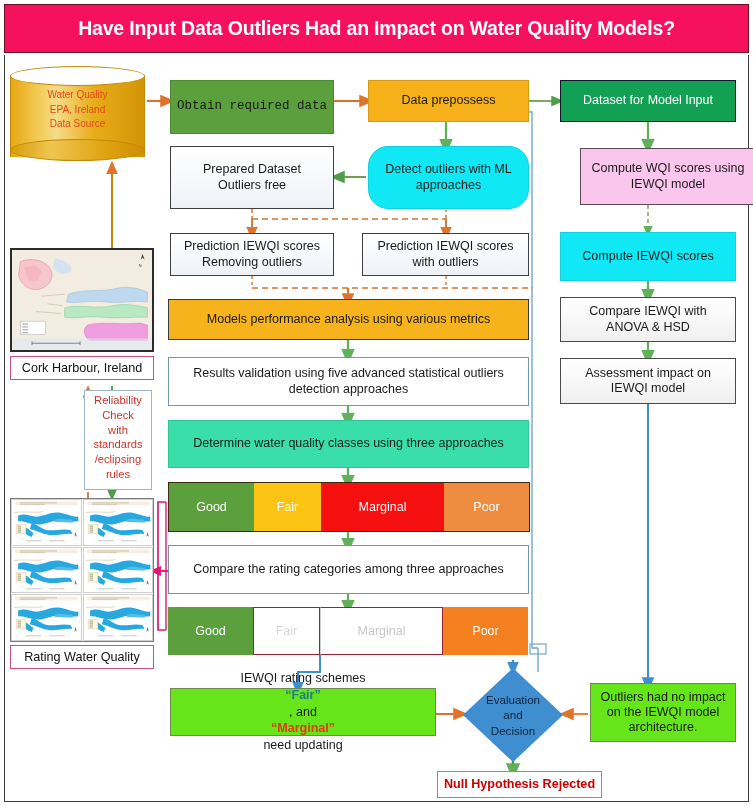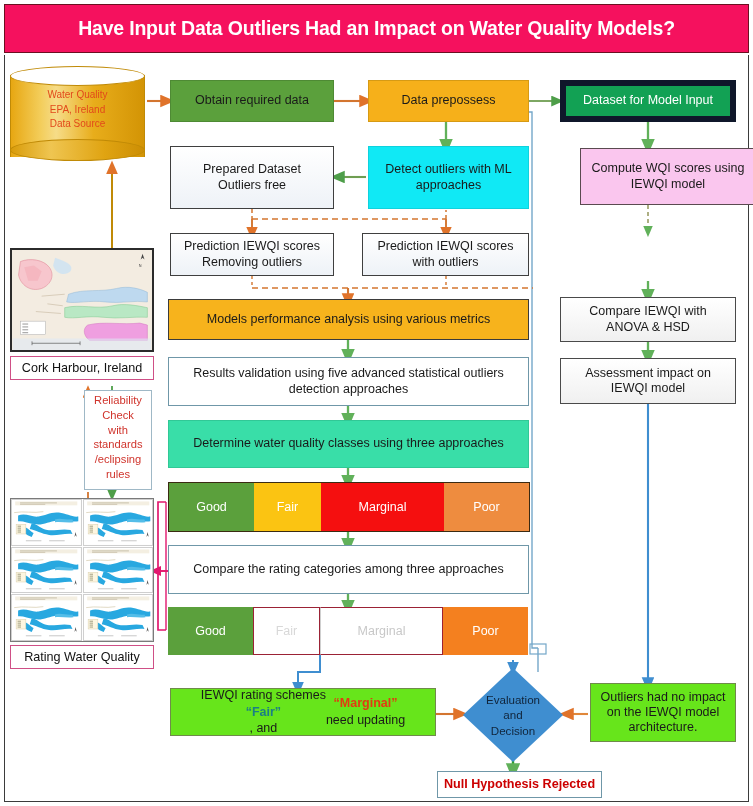--- a/index.html
+++ b/index.html
@@ -43,21 +43,21 @@
     color: #1a1a1a;
     line-height: 1.22;
     padding: 2px 4px;
   }
   .node span { display: block; }
 
   
   .b-green    { background: #5ba03c; border: 1px solid #4e8a34; color:#1a1a1a; }
   .b-orange   { background: #f6b01a; border: 1px solid #d69a14; }
   .b-orange2  { background: #f7b31c; border: 1px solid #3b3b3b; }
-  .b-darkgreen{ background: #12a154; border: 6px solid #0f172a; color:#ffffff; }
+  .b-darkgreen{ background: #12a154; border: 1px solid #0f172a; color:#ffffff; }
   .b-white    { background: linear-gradient(#ffffff,#eef2f7); border: 1.6px solid #3f3f3f; }
   .b-cyan     { background: #10e9f5; border: 1px solid #0fd2dd; }
   .b-pink     { background: #fac6ee; border: 1.6px solid #5a4a50; }
   .b-grey     { background: linear-gradient(#ffffff,#f0f0f0); border: 1.5px solid #4a4a4a; }
   .b-thinblue { background: #ffffff; border: 1.3px solid #6f97a8; }
   .b-mint     { background: #39dea8; border: 1px solid #31c896; }
   .b-lime     { background: #67e51b; border: 1px solid #6f8b4a; }
   .b-redtext  { background: #ffffff; border: 1.3px solid #6f97a8; color:#cc0000; font-weight:bold; }
 
   
@@ -240,57 +240,60 @@
     <div class="cyl-body"></div>
     <div class="cyl-bot"></div>
     <div class="cyl-top"></div>
     <div class="cyl-label">
       <div>Water Quality</div>
       <div>EPA, Ireland</div>
       <div>Data Source</div>
     </div>
   </div>
 
-  <div class="node b-green" style="left:170px; top:80px; width:164px; height:42px;">
+  <div class="node b-green" style="left:170px; top:80px; width:164px; height:54px;font-family:Liberation Mono, monospace;">
     <span>Obtain required data</span>
   </div>
 
   <div class="node b-orange" style="left:368px; top:80px; width:161px; height:42px;">
     <span>Data prepossess</span>
   </div>
 
   <div class="node b-darkgreen" style="left:560px; top:80px; width:176px; height:42px;">
     <span>Dataset for Model Input</span>
   </div>
 
   <div class="node b-white" style="left:170px; top:146px; width:164px; height:63px; flex-direction:column;">
     <span>Prepared Dataset</span>
     <span>Outliers free</span>
   </div>
 
-  <div class="node b-cyan" style="left:368px; top:146px; width:161px; height:63px; flex-direction:column;">
+  <div class="node b-cyan" style="left:368px; top:146px; width:161px; height:63px; flex-direction:column;border-radius:20px;">
     <span>Detect outliers with ML</span>
     <span>approaches</span>
   </div>
 
   <div class="node b-pink" style="left:580px; top:148px; width:176px; height:57px; flex-direction:column;">
     <span>Compute WQI scores using</span>
     <span>IEWQI model</span>
   </div>
 
   <div class="node b-white" style="left:170px; top:233px; width:164px; height:43px; flex-direction:column;">
     <span>Prediction IEWQI scores</span>
     <span>Removing outliers</span>
   </div>
 
   <div class="node b-white" style="left:362px; top:233px; width:167px; height:43px; flex-direction:column;">
     <span>Prediction IEWQI scores</span>
     <span>with outliers</span>
   </div>
 
+  <div class="node b-cyan" style="left:560px; top:232px; width:176px; height:49px;">
+    <span>Compute IEWQI scores</span>
+  </div>
 
   <div class="node b-orange2" style="left:168px; top:299px; width:361px; height:41px;">
     <span>Models performance analysis using various metrics</span>
   </div>
 
   <div class="node b-grey" style="left:560px; top:297px; width:176px; height:45px; flex-direction:column;">
     <span>Compare IEWQI with</span>
     <span>ANOVA &amp; HSD</span>
   </div>
 
@@ -549,21 +552,21 @@
             <line x1="38" y1="42" x2="54" y2="42"></line>
           </g>
           <path d="M64,38 L65.2,33 L66.4,38 L65.2,36.4 Z" fill="#555"></path>
         </svg>
       </div>
     </div>
   <div class="caption" style="left:10px; top:645px; width:144px; height:24px;">
     <span>Rating Water Quality</span>
   </div>
 
-  <div class="node b-lime" style="left:170px; top:688px; width:266px; height:48px; flex-direction:row; line-height:1.35;">
+  <div class="node b-lime" style="left:170px; top:688px; width:266px; height:48px; flex-direction:column; line-height:1.35;">
     <span>
       <span>IEWQI rating schemes </span>
         <span id="fairTok" style="color: rgb(27, 127, 134); font-weight: bold;">“Fair”</span>
         <span>, and</span>
     </span>
     <span>
       <span id="margTok" style="color: rgb(226, 59, 18); font-weight: bold;">“Marginal”</span>
         <span> need updating</span>
     </span>
   </div>

